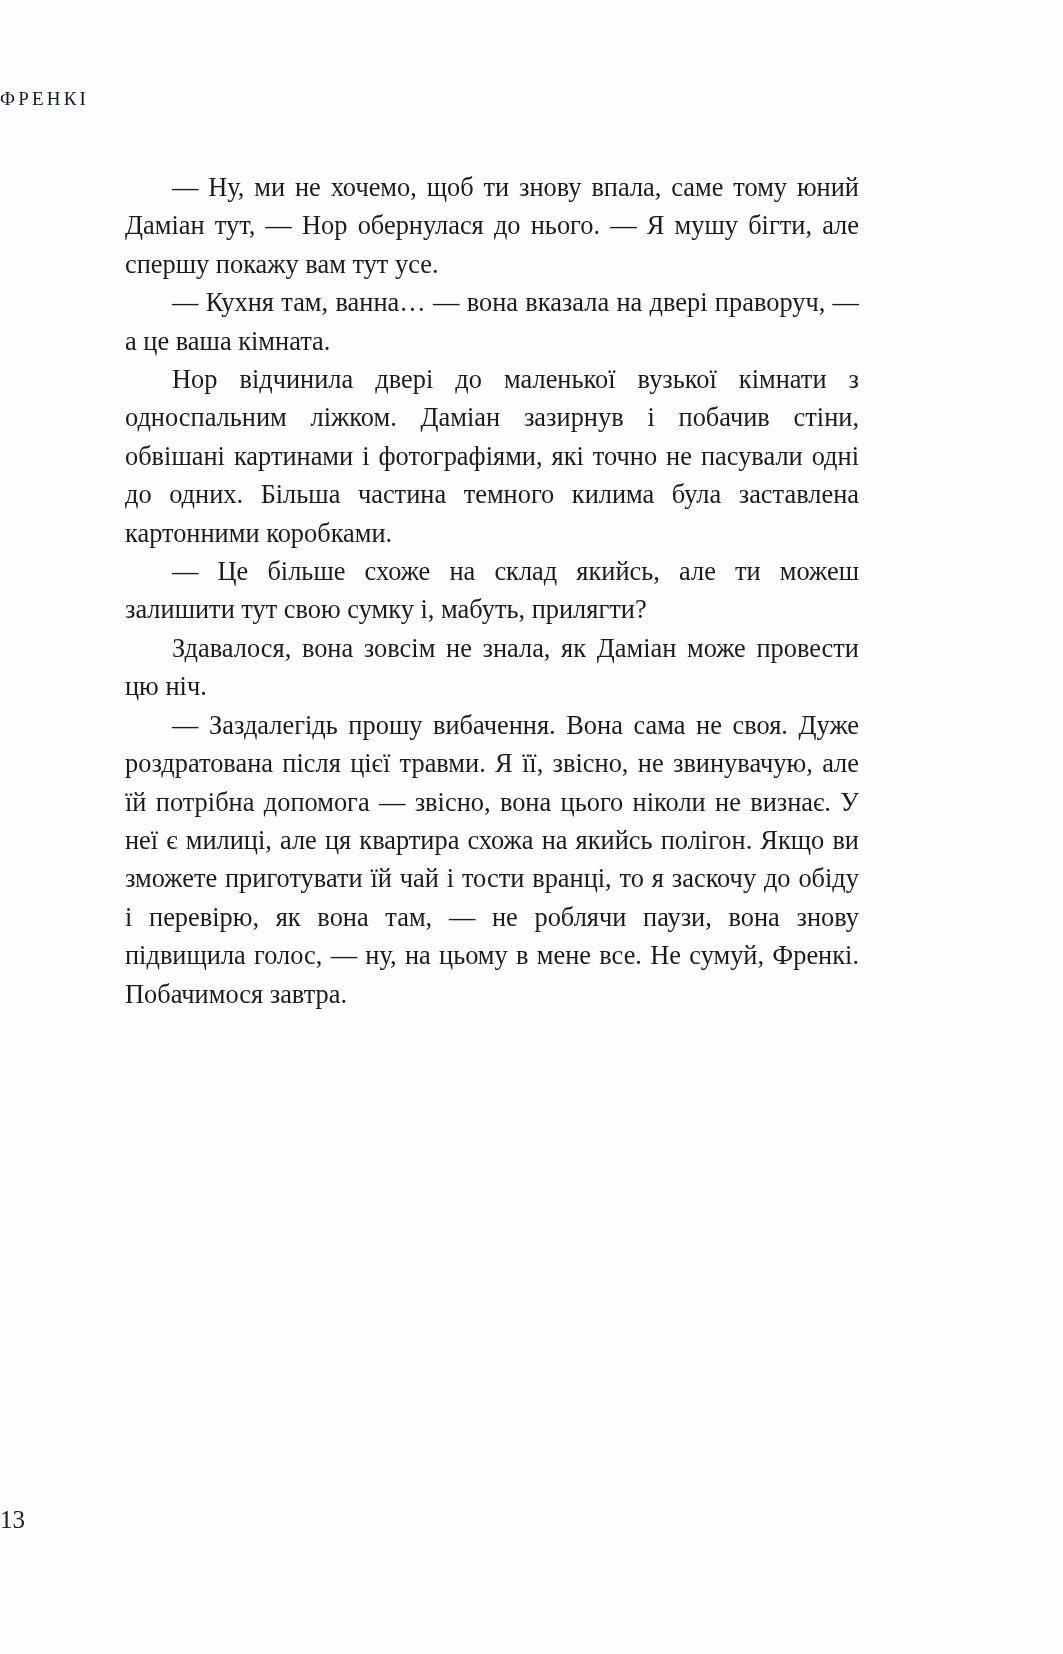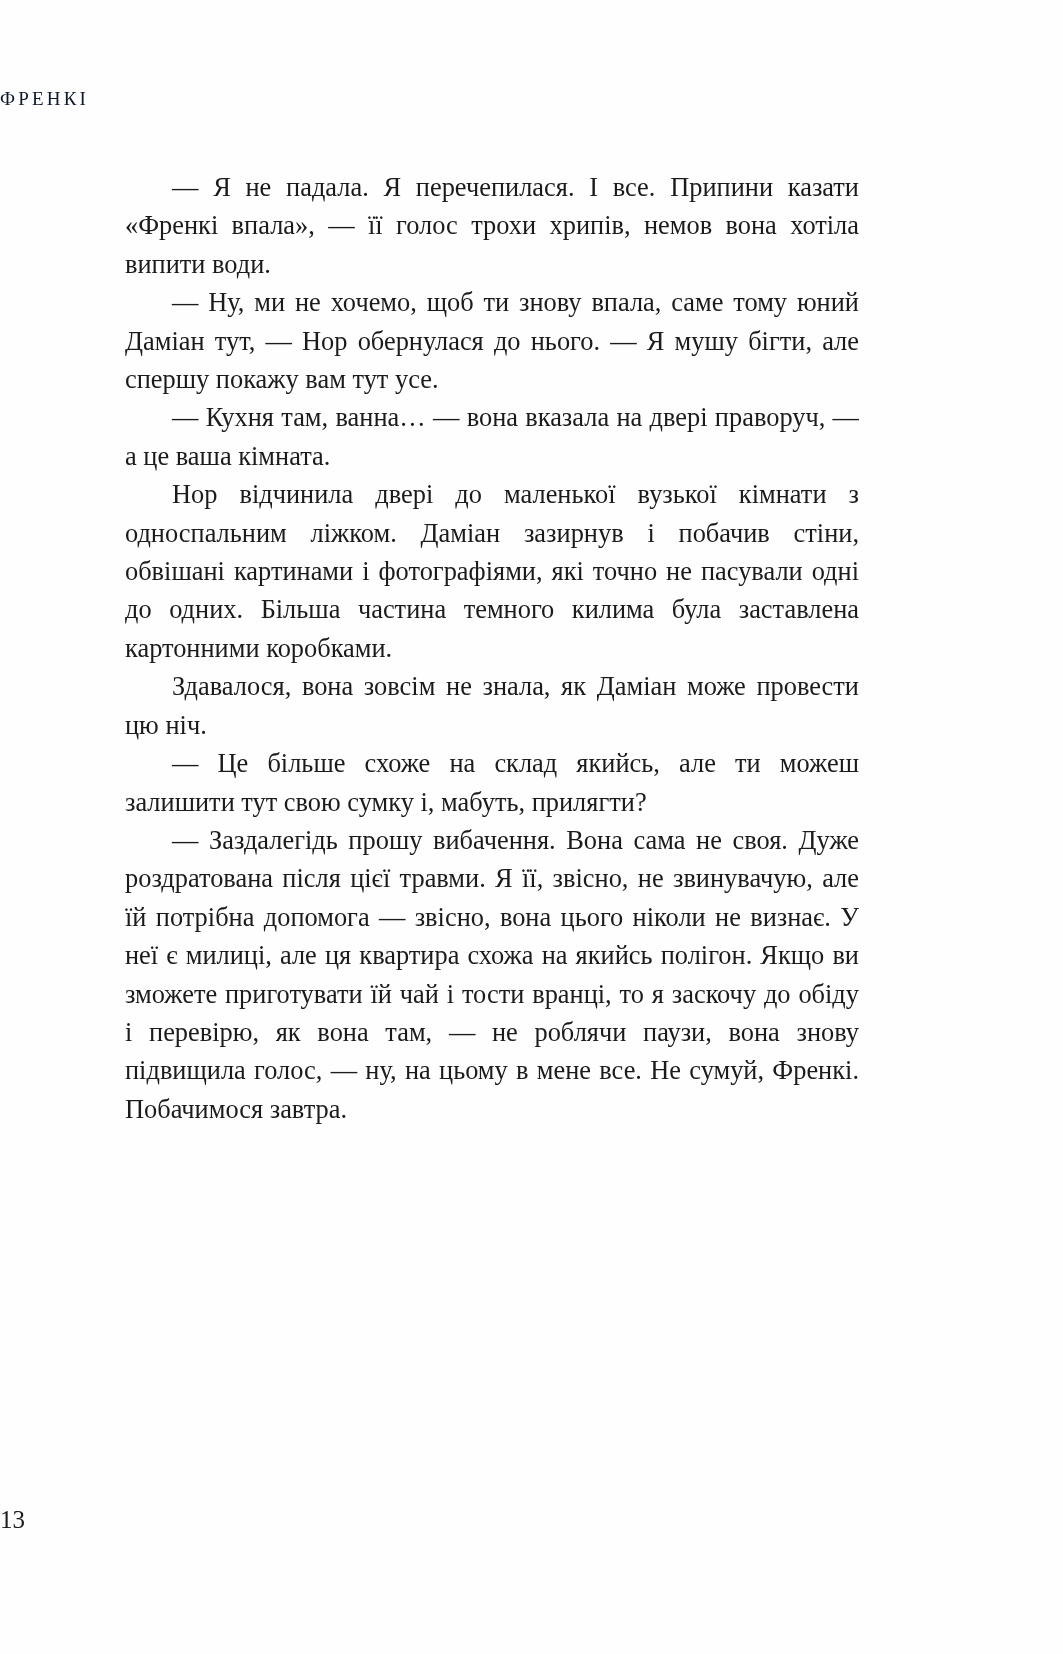--- a/index.html
+++ b/index.html
@@ -80,24 +80,23 @@
   }
 </style>
 </head>
 <body>
 
 <div class="page">
 
   <div class="running-head">ФРЕНКІ</div>
 
   <div class="text-block">
-    <p>— Я не падала. Я перечепилася. І все. Припини казати «Френкі впала», — її голос трохи хрипів, немов вона хотіла випити води.</p>
     <p>— Ну, ми не хочемо, щоб ти знову впала, саме тому юний Даміан тут, — Нор обернулася до нього. — Я мушу бігти, але спершу покажу вам тут усе.</p>
     <p>— Кухня там, ванна… — вона вказала на двері праворуч, — а це ваша кімната.</p>
     <p>Нор відчинила двері до маленької вузької кімнати з односпальним ліжком. Даміан зазирнув і побачив стіни, обвішані картинами і фотографіями, які точно не пасували одні до одних. Більша частина темного килима була заставлена картонними коробками.</p>
+    <p>— Це більше схоже на склад якийсь, але ти можеш залишити тут свою сумку і, мабуть, прилягти?</p>
     <p>Здавалося, вона зовсім не знала, як Даміан може провести цю ніч.</p>
-    <p>— Це більше схоже на склад якийсь, але ти можеш залишити тут свою сумку і, мабуть, прилягти?</p>
     <p>— Заздалегідь прошу вибачення. Вона сама не своя. Дуже роздратована після цієї травми. Я її, звісно, не звинувачую, але їй потрібна допомога — звісно, вона цього ніколи не визнає. У неї є милиці, але ця квартира схожа на якийсь полігон. Якщо ви зможете приготувати їй чай і тости вранці, то я заскочу до обіду і перевірю, як вона там, — не роблячи паузи, вона знову підвищила голос, — ну, на цьому в мене все. Не сумуй, Френкі. Побачимося завтра.</p>
   </div>
 
   <div class="folio">13</div>
 
 </div>
 
 </body></html>

